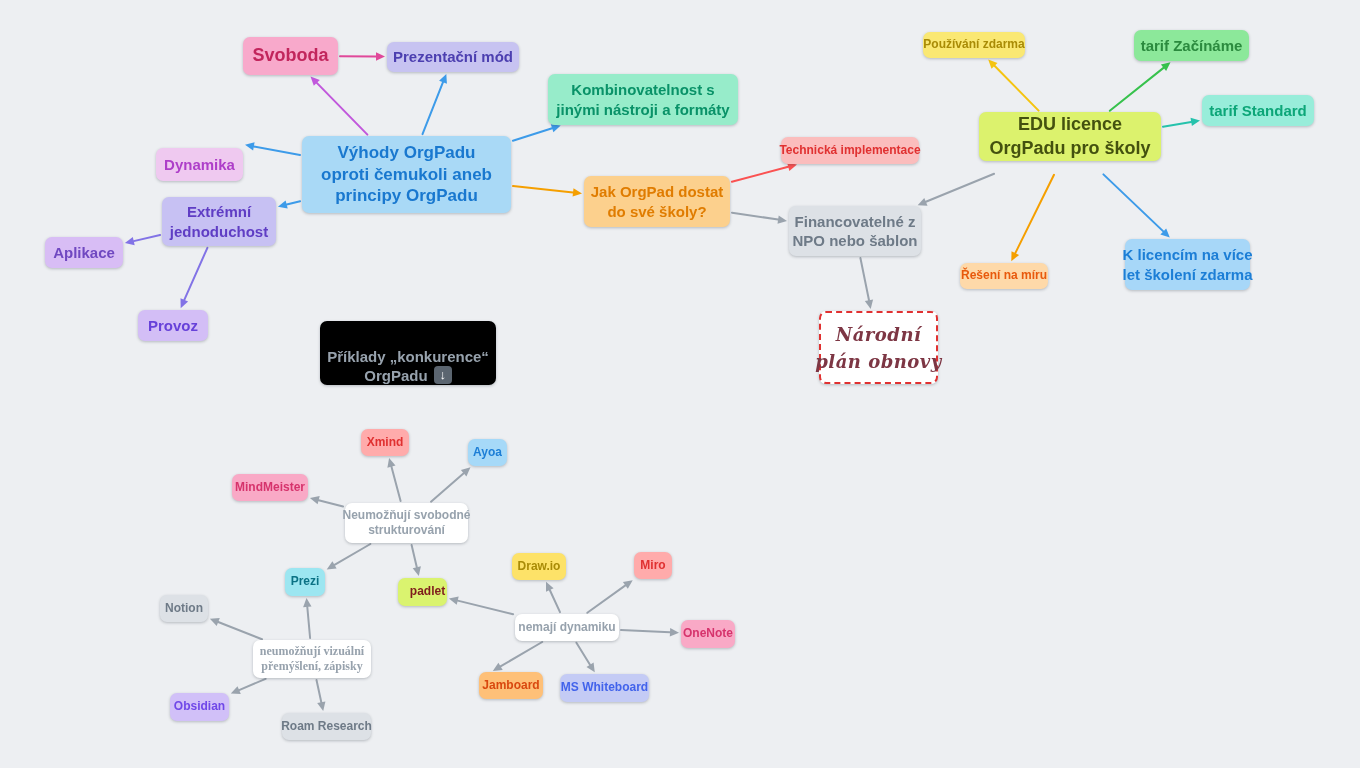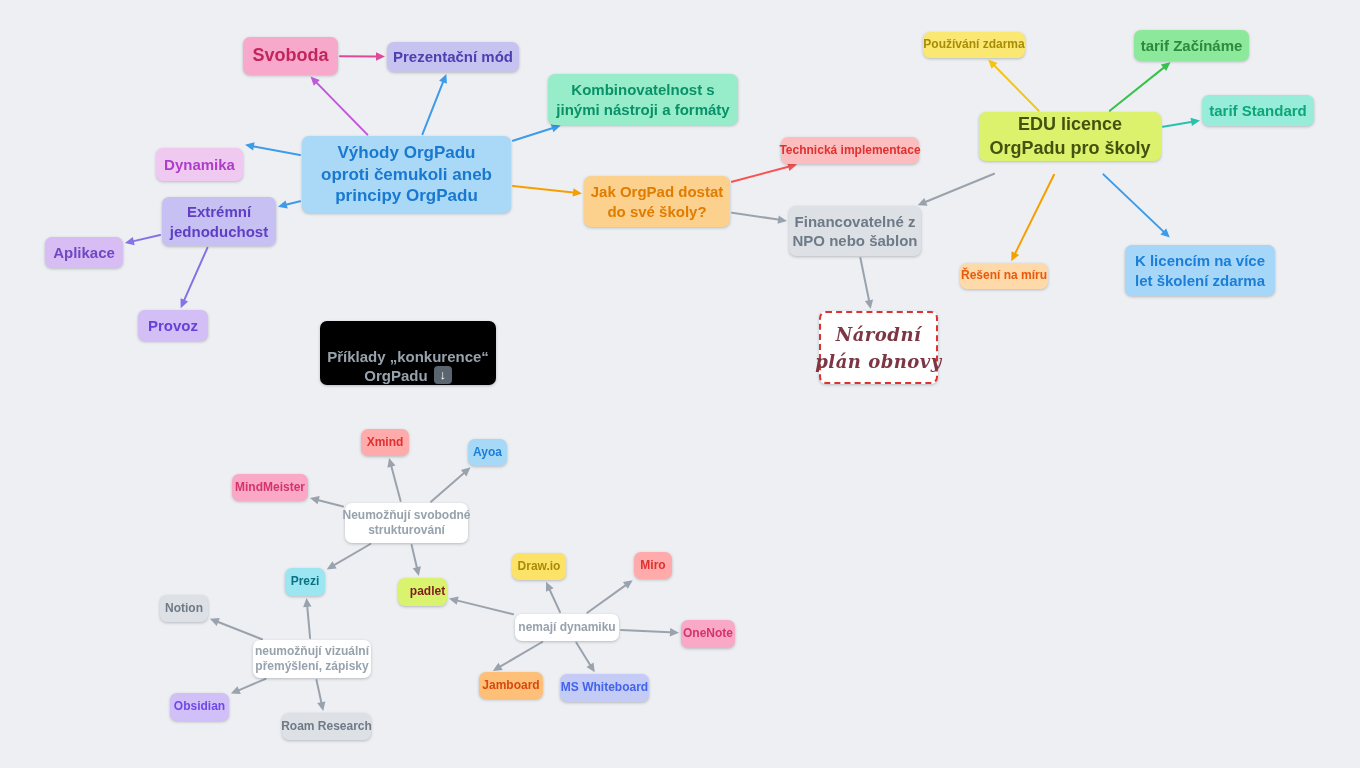--- a/index.html
+++ b/index.html
@@ -192,21 +192,21 @@
         </div>
       </div>
       <div class="node" style="left: 979px; top: 112px; width: 182px; height: 49px; background: rgb(220, 242, 109); color: rgb(68, 81, 15); font-size: 18px;">
         <div class="line">
           <span>EDU licence</span>
         </div>
         <div class="line">
           <span>OrgPadu pro školy</span>
         </div>
       </div>
-      <div class="node" style="left: 1125px; top: 245px; width: 150px; height: 51px; background: rgb(167, 215, 248); color: rgb(28, 126, 214); font-size: 15px;">
+      <div class="node" style="left: 1125px; top: 239px; width: 125px; height: 51px; background: rgb(167, 215, 248); color: rgb(28, 126, 214); font-size: 15px;">
         <div class="line">
           <span>K licencím na více</span>
         </div>
         <div class="line">
           <span>let školení zdarma</span>
         </div>
       </div>
       <div class="node" style="left: 960px; top: 263px; width: 88px; height: 26px; background: rgb(254, 217, 169); color: rgb(232, 89, 12); font-size: 12px;">
         <div class="line">
           <span>Řešení na míru</span>
@@ -271,21 +271,21 @@
       <div class="node" style="left: 515px; top: 614px; width: 104px; height: 27px; background: rgb(255, 255, 255); color: rgb(151, 162, 173); font-size: 12px;">
         <div class="line">
           <span>nemají dynamiku</span>
         </div>
       </div>
       <div class="node" style="left: 681px; top: 620px; width: 54px; height: 28px; background: rgb(249, 169, 198); color: rgb(214, 51, 108); font-size: 12px;">
         <div class="line">
           <span>OneNote</span>
         </div>
       </div>
-      <div class="node" style="left: 253px; top: 640px; width: 118px; height: 38px; background: rgb(255, 255, 255); color: rgb(151, 162, 173); font-size: 12px;">
+      <div class="node" style="left: 253px; top: 640px; width: 118px; height: 38px; background: rgb(255, 255, 255); color: rgb(151, 162, 173); font-size: 12px; font-family: Liberation Serif, serif;">
         <div class="line">
           <span>neumožňují vizuální</span>
         </div>
         <div class="line">
           <span>přemýšlení, zápisky</span>
         </div>
       </div>
       <div class="node" style="left: 436px; top: 672px; width: 64px; height: 27px; background: rgb(254, 192, 120); color: rgb(217, 72, 15); font-size: 12px; margin-left: 43px;">
         <div class="line">
           <span>Jamboard</span>

